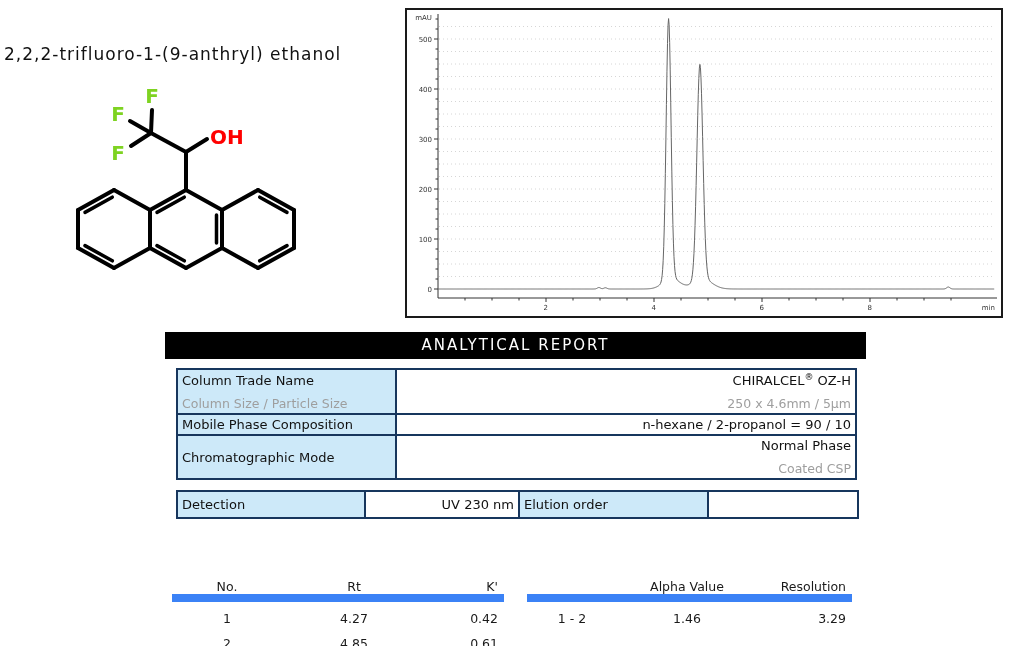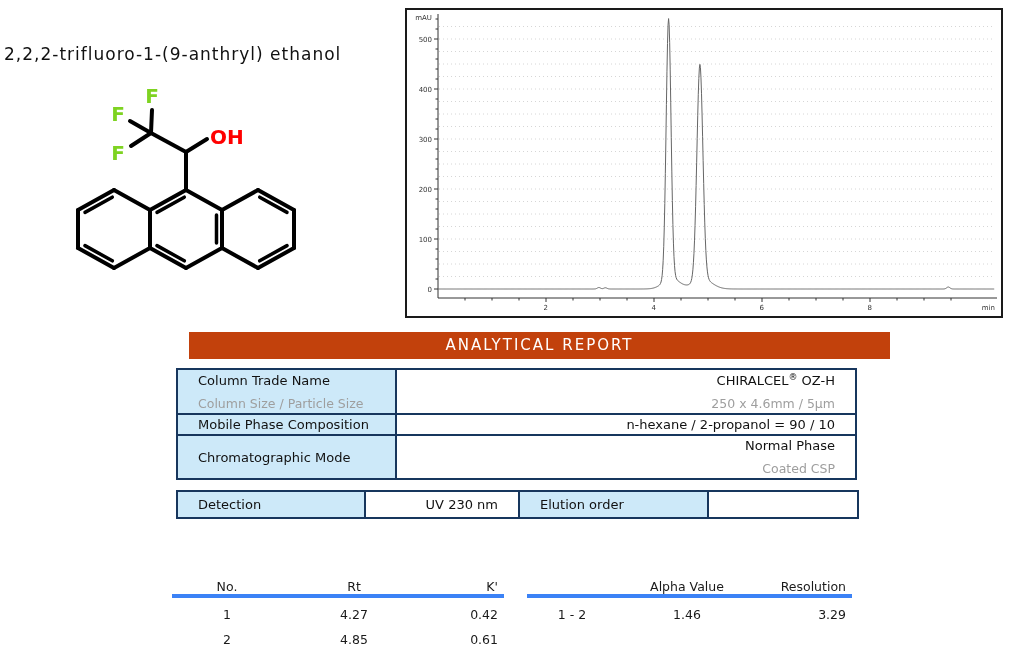--- a/index.html
+++ b/index.html
@@ -20,32 +20,32 @@
                border:2px solid #1a1a1a;box-sizing:border-box;background:#fff;}
   .chrom-panel svg{display:block;}
   .chrom-panel text{font-size:7px;fill:#333;font-family:"DejaVu Sans","Liberation Sans",sans-serif;}
 
   
   .report-band{position:absolute;left:165px;top:332px;width:701px;height:27px;line-height:27px;
                text-align:center;color:#fff;font-size:15px;letter-spacing:2px;}
 
   
   table.grid{border-collapse:collapse;position:absolute;table-layout:fixed;}
-  table.grid td{border:2px solid #17365d;font-size:13px;padding:2px 20px;overflow:hidden;}
+  table.grid td{border:2px solid #17365d;font-size:13px;padding:2px 4px;overflow:hidden;}
   td.lb{background:#cde9f9;text-align:left;}
   td.wv{background:#fff;text-align:right;}
   .sub{color:#9e9e9e;font-size:12.5px;margin-top:8px;}
   #info-table{left:176px;top:368px;width:681px;}
   #cond-table{left:176px;top:490px;width:681px;}
   #cond-table td{height:21px;}
   sup{font-size:9px;}
 
   
   .res{position:absolute;border-collapse:collapse;table-layout:fixed;font-size:12.5px;color:#1a1a1a;}
-  .res th{font-weight:normal;border-bottom:4px solid #3b82f6;padding:0 0 0 0;height:18px;vertical-align:bottom;}
+  .res th{font-weight:normal;border-bottom:8px solid #3b82f6;padding:0 0 0 0;height:18px;vertical-align:bottom;}
   .res td{padding-top:9px;}
   .res .c{text-align:center;}
   .res .r{text-align:right;padding-right:6px;}
   #res-left{left:172px;top:576px;width:332px;}
   #res-right{left:527px;top:576px;width:325px;}
 </style>
 </head>
 <body>
 
 <div id="page">
@@ -175,21 +175,21 @@
         <line x1="436" y1="288" x2="436" y2="290.5" stroke="#333" stroke-width="1"></line>
         <line x1="490" y1="288" x2="490" y2="290.5" stroke="#333" stroke-width="1"></line>
         <line x1="517" y1="288" x2="517" y2="290.5" stroke="#333" stroke-width="1"></line>
         <line x1="544" y1="288" x2="544" y2="290.5" stroke="#333" stroke-width="1"></line>
         <text x="25" y="10" text-anchor="end">mAU</text>
         <text x="588" y="300" text-anchor="end">min</text>
         <polyline points="31.00,279.00 31.54,279.00 32.08,279.00 32.62,279.00 33.16,279.00 33.70,279.00 34.24,279.00 34.78,279.00 35.32,279.00 35.86,279.00 36.40,279.00 36.94,279.00 37.48,279.00 38.02,279.00 38.56,279.00 39.10,279.00 39.64,279.00 40.18,279.00 40.72,279.00 41.26,279.00 41.80,279.00 42.34,279.00 42.88,279.00 43.42,279.00 43.96,279.00 44.50,279.00 45.04,279.00 45.58,279.00 46.12,279.00 46.66,279.00 47.20,279.00 47.74,279.00 48.28,279.00 48.82,279.00 49.36,279.00 49.90,279.00 50.44,279.00 50.98,279.00 51.52,279.00 52.06,279.00 52.60,279.00 53.14,279.00 53.68,279.00 54.22,279.00 54.76,279.00 55.30,279.00 55.84,279.00 56.38,279.00 56.92,279.00 57.46,279.00 58.00,279.00 58.54,279.00 59.08,279.00 59.62,279.00 60.16,279.00 60.70,279.00 61.24,279.00 61.78,279.00 62.32,279.00 62.86,279.00 63.40,279.00 63.94,279.00 64.48,279.00 65.02,279.00 65.56,279.00 66.10,279.00 66.64,279.00 67.18,279.00 67.72,279.00 68.26,279.00 68.80,279.00 69.34,279.00 69.88,279.00 70.42,279.00 70.96,279.00 71.50,279.00 72.04,279.00 72.58,279.00 73.12,279.00 73.66,279.00 74.20,279.00 74.74,279.00 75.28,279.00 75.82,279.00 76.36,279.00 76.90,279.00 77.44,279.00 77.98,279.00 78.52,279.00 79.06,279.00 79.60,279.00 80.14,279.00 80.68,279.00 81.22,279.00 81.76,279.00 82.30,279.00 82.84,279.00 83.38,279.00 83.92,279.00 84.46,279.00 85.00,279.00 85.54,279.00 86.08,279.00 86.62,279.00 87.16,279.00 87.70,279.00 88.24,279.00 88.78,279.00 89.32,279.00 89.86,279.00 90.40,279.00 90.94,279.00 91.48,279.00 92.02,279.00 92.56,279.00 93.10,279.00 93.64,279.00 94.18,279.00 94.72,279.00 95.26,279.00 95.80,279.00 96.34,279.00 96.88,279.00 97.42,279.00 97.96,279.00 98.50,279.00 99.04,279.00 99.58,279.00 100.12,279.00 100.66,279.00 101.20,279.00 101.74,279.00 102.28,279.00 102.82,279.00 103.36,279.00 103.90,279.00 104.44,279.00 104.98,279.00 105.52,279.00 106.06,279.00 106.60,279.00 107.14,279.00 107.68,279.00 108.22,279.00 108.76,279.00 109.30,279.00 109.84,279.00 110.38,279.00 110.92,279.00 111.46,279.00 112.00,279.00 112.54,279.00 113.08,279.00 113.62,279.00 114.16,279.00 114.70,279.00 115.24,279.00 115.78,279.00 116.32,279.00 116.86,279.00 117.40,279.00 117.94,279.00 118.48,279.00 119.02,279.00 119.56,279.00 120.10,279.00 120.64,279.00 121.18,279.00 121.72,279.00 122.26,279.00 122.80,279.00 123.34,279.00 123.88,279.00 124.42,279.00 124.96,279.00 125.50,279.00 126.04,279.00 126.58,279.00 127.12,279.00 127.66,279.00 128.20,279.00 128.74,279.00 129.28,279.00 129.82,279.00 130.36,279.00 130.90,279.00 131.44,279.00 131.98,279.00 132.52,279.00 133.06,279.00 133.60,279.00 134.14,279.00 134.68,279.00 135.22,279.00 135.76,279.00 136.30,279.00 136.84,279.00 137.38,279.00 137.92,279.00 138.46,279.00 139.00,279.00 139.54,279.00 140.08,279.00 140.62,279.00 141.16,279.00 141.70,279.00 142.24,279.00 142.78,279.00 143.32,279.00 143.86,279.00 144.40,279.00 144.94,279.00 145.48,279.00 146.02,279.00 146.56,279.00 147.10,279.00 147.64,279.00 148.18,279.00 148.72,279.00 149.26,279.00 149.80,279.00 150.34,279.00 150.88,279.00 151.42,279.00 151.96,279.00 152.50,279.00 153.04,279.00 153.58,279.00 154.12,279.00 154.66,279.00 155.20,279.00 155.74,279.00 156.28,279.00 156.82,279.00 157.36,279.00 157.90,279.00 158.44,279.00 158.98,279.00 159.52,279.00 160.06,279.00 160.60,279.00 161.14,279.00 161.68,279.00 162.22,279.00 162.76,279.00 163.30,279.00 163.84,279.00 164.38,279.00 164.92,279.00 165.46,279.00 166.00,279.00 166.54,279.00 167.08,279.00 167.62,279.00 168.16,279.00 168.70,279.00 169.24,279.00 169.78,279.00 170.32,279.00 170.86,279.00 171.40,279.00 171.94,279.00 172.48,279.00 173.02,279.00 173.56,279.00 174.10,279.00 174.64,279.00 175.18,279.00 175.72,279.00 176.26,279.00 176.80,279.00 177.34,279.00 177.88,279.00 178.42,279.00 178.96,279.00 179.50,279.00 180.04,279.00 180.58,279.00 181.12,279.00 181.66,279.00 182.20,279.00 182.74,279.00 183.28,279.00 183.82,279.00 184.36,279.00 184.90,279.00 185.44,279.00 185.98,279.00 186.52,278.99 187.06,278.98 187.60,278.96 188.14,278.90 188.68,278.80 189.22,278.63 189.76,278.38 190.30,278.09 190.84,277.80 191.38,277.58 191.92,277.50 192.46,277.58 193.00,277.79 193.54,278.08 194.08,278.35 194.62,278.54 195.16,278.63 195.70,278.59 196.24,278.44 196.78,278.23 197.32,277.99 197.86,277.82 198.40,277.75 198.94,277.82 199.48,278.00 200.02,278.24 200.56,278.49 201.10,278.69 201.64,278.83 202.18,278.92 202.72,278.96 203.26,278.99 203.80,279.00 204.34,279.00 204.88,279.00 205.42,279.00 205.96,279.00 206.50,279.00 207.04,279.00 207.58,279.00 208.12,279.00 208.66,279.00 209.20,279.00 209.74,279.00 210.28,279.00 210.82,279.00 211.36,279.00 211.90,279.00 212.44,279.00 212.98,279.00 213.52,279.00 214.06,279.00 214.60,279.00 215.14,279.00 215.68,279.00 216.22,279.00 216.76,279.00 217.30,279.00 217.84,279.00 218.38,279.00 218.92,279.00 219.46,279.00 220.00,279.00 220.54,279.00 221.08,279.00 221.62,279.00 222.16,279.00 222.70,279.00 223.24,279.00 223.78,279.00 224.32,279.00 224.86,279.00 225.40,279.00 225.94,279.00 226.48,279.00 227.02,279.00 227.56,279.00 228.10,279.00 228.64,279.00 229.18,279.00 229.72,279.00 230.26,279.00 230.80,279.00 231.34,279.00 231.88,279.00 232.42,279.00 232.96,278.99 233.50,278.99 234.04,278.99 234.58,278.99 235.12,278.98 235.66,278.98 236.20,278.97 236.74,278.97 237.28,278.96 237.82,278.95 238.36,278.93 238.90,278.92 239.44,278.90 239.98,278.88 240.52,278.85 241.06,278.82 241.60,278.78 242.14,278.74 242.68,278.69 243.22,278.63 243.76,278.56 244.30,278.47 244.84,278.38 245.38,278.28 245.92,278.16 246.46,278.02 247.00,277.87 247.54,277.70 248.08,277.51 248.62,277.30 249.16,277.07 249.70,276.82 250.24,276.55 250.78,276.24 251.32,275.91 251.86,275.52 252.40,275.04 252.94,274.40 253.48,273.47 254.02,272.01 254.56,269.64 255.10,265.79 255.64,259.67 256.18,250.32 256.72,236.70 257.26,217.90 257.80,193.47 258.34,163.70 258.88,129.94 259.42,94.66 259.96,61.26 260.50,33.58 261.04,15.18 261.58,8.58 262.12,14.71 262.66,32.65 263.20,59.89 263.74,92.85 264.28,127.72 264.82,161.10 265.36,190.51 265.90,214.62 266.44,233.13 266.98,246.51 267.52,255.65 268.06,261.60 268.60,265.32 269.14,267.60 269.68,269.00 270.22,269.91 270.76,270.55 271.30,271.06 271.84,271.50 272.38,271.91 272.92,272.29 273.46,272.67 274.00,273.02 274.54,273.35 275.08,273.66 275.62,273.94 276.16,274.19 276.70,274.40 277.24,274.59 277.78,274.74 278.32,274.85 278.86,274.92 279.40,274.96 279.94,274.95 280.48,274.90 281.02,274.79 281.56,274.62 282.10,274.34 282.64,273.91 283.18,273.26 283.72,272.24 284.26,270.69 284.80,268.33 285.34,264.85 285.88,259.82 286.42,252.78 286.96,243.26 287.50,230.87 288.04,215.36 288.58,196.76 289.12,175.45 289.66,152.23 290.20,128.30 290.74,105.22 291.28,84.72 291.82,68.53 292.36,58.10 292.90,54.40 293.44,57.78 293.98,67.90 294.52,83.78 295.06,103.97 295.60,126.77 296.14,150.43 296.68,173.41 297.22,194.50 297.76,212.91 298.30,228.25 298.84,240.51 299.38,249.92 299.92,256.89 300.46,261.88 301.00,265.37 301.54,267.76 302.08,269.39 302.62,270.52 303.16,271.32 303.70,271.94 304.24,272.43 304.78,272.86 305.32,273.26 305.86,273.63 306.40,273.99 306.94,274.33 307.48,274.67 308.02,275.00 308.56,275.31 309.10,275.61 309.64,275.89 310.18,276.17 310.72,276.42 311.26,276.67 311.80,276.89 312.34,277.10 312.88,277.30 313.42,277.48 313.96,277.65 314.50,277.80 315.04,277.94 315.58,278.06 316.12,278.18 316.66,278.28 317.20,278.37 317.74,278.45 318.28,278.53 318.82,278.59 319.36,278.65 319.90,278.70 320.44,278.74 320.98,278.78 321.52,278.81 322.06,278.84 322.60,278.87 323.14,278.89 323.68,278.91 324.22,278.92 324.76,278.94 325.30,278.95 325.84,278.96 326.38,278.96 326.92,278.97 327.46,278.98 328.00,278.98 328.54,278.98 329.08,278.99 329.62,278.99 330.16,278.99 330.70,278.99 331.24,278.99 331.78,279.00 332.32,279.00 332.86,279.00 333.40,279.00 333.94,279.00 334.48,279.00 335.02,279.00 335.56,279.00 336.10,279.00 336.64,279.00 337.18,279.00 337.72,279.00 338.26,279.00 338.80,279.00 339.34,279.00 339.88,279.00 340.42,279.00 340.96,279.00 341.50,279.00 342.04,279.00 342.58,279.00 343.12,279.00 343.66,279.00 344.20,279.00 344.74,279.00 345.28,279.00 345.82,279.00 346.36,279.00 346.90,279.00 347.44,279.00 347.98,279.00 348.52,279.00 349.06,279.00 349.60,279.00 350.14,279.00 350.68,279.00 351.22,279.00 351.76,279.00 352.30,279.00 352.84,279.00 353.38,279.00 353.92,279.00 354.46,279.00 355.00,279.00 355.54,279.00 356.08,279.00 356.62,279.00 357.16,279.00 357.70,279.00 358.24,279.00 358.78,279.00 359.32,279.00 359.86,279.00 360.40,279.00 360.94,279.00 361.48,279.00 362.02,279.00 362.56,279.00 363.10,279.00 363.64,279.00 364.18,279.00 364.72,279.00 365.26,279.00 365.80,279.00 366.34,279.00 366.88,279.00 367.42,279.00 367.96,279.00 368.50,279.00 369.04,279.00 369.58,279.00 370.12,279.00 370.66,279.00 371.20,279.00 371.74,279.00 372.28,279.00 372.82,279.00 373.36,279.00 373.90,279.00 374.44,279.00 374.98,279.00 375.52,279.00 376.06,279.00 376.60,279.00 377.14,279.00 377.68,279.00 378.22,279.00 378.76,279.00 379.30,279.00 379.84,279.00 380.38,279.00 380.92,279.00 381.46,279.00 382.00,279.00 382.54,279.00 383.08,279.00 383.62,279.00 384.16,279.00 384.70,279.00 385.24,279.00 385.78,279.00 386.32,279.00 386.86,279.00 387.40,279.00 387.94,279.00 388.48,279.00 389.02,279.00 389.56,279.00 390.10,279.00 390.64,279.00 391.18,279.00 391.72,279.00 392.26,279.00 392.80,279.00 393.34,279.00 393.88,279.00 394.42,279.00 394.96,279.00 395.50,279.00 396.04,279.00 396.58,279.00 397.12,279.00 397.66,279.00 398.20,279.00 398.74,279.00 399.28,279.00 399.82,279.00 400.36,279.00 400.90,279.00 401.44,279.00 401.98,279.00 402.52,279.00 403.06,279.00 403.60,279.00 404.14,279.00 404.68,279.00 405.22,279.00 405.76,279.00 406.30,279.00 406.84,279.00 407.38,279.00 407.92,279.00 408.46,279.00 409.00,279.00 409.54,279.00 410.08,279.00 410.62,279.00 411.16,279.00 411.70,279.00 412.24,279.00 412.78,279.00 413.32,279.00 413.86,279.00 414.40,279.00 414.94,279.00 415.48,279.00 416.02,279.00 416.56,279.00 417.10,279.00 417.64,279.00 418.18,279.00 418.72,279.00 419.26,279.00 419.80,279.00 420.34,279.00 420.88,279.00 421.42,279.00 421.96,279.00 422.50,279.00 423.04,279.00 423.58,279.00 424.12,279.00 424.66,279.00 425.20,279.00 425.74,279.00 426.28,279.00 426.82,279.00 427.36,279.00 427.90,279.00 428.44,279.00 428.98,279.00 429.52,279.00 430.06,279.00 430.60,279.00 431.14,279.00 431.68,279.00 432.22,279.00 432.76,279.00 433.30,279.00 433.84,279.00 434.38,279.00 434.92,279.00 435.46,279.00 436.00,279.00 436.54,279.00 437.08,279.00 437.62,279.00 438.16,279.00 438.70,279.00 439.24,279.00 439.78,279.00 440.32,279.00 440.86,279.00 441.40,279.00 441.94,279.00 442.48,279.00 443.02,279.00 443.56,279.00 444.10,279.00 444.64,279.00 445.18,279.00 445.72,279.00 446.26,279.00 446.80,279.00 447.34,279.00 447.88,279.00 448.42,279.00 448.96,279.00 449.50,279.00 450.04,279.00 450.58,279.00 451.12,279.00 451.66,279.00 452.20,279.00 452.74,279.00 453.28,279.00 453.82,279.00 454.36,279.00 454.90,279.00 455.44,279.00 455.98,279.00 456.52,279.00 457.06,279.00 457.60,279.00 458.14,279.00 458.68,279.00 459.22,279.00 459.76,279.00 460.30,279.00 460.84,279.00 461.38,279.00 461.92,279.00 462.46,279.00 463.00,279.00 463.54,279.00 464.08,279.00 464.62,279.00 465.16,279.00 465.70,279.00 466.24,279.00 466.78,279.00 467.32,279.00 467.86,279.00 468.40,279.00 468.94,279.00 469.48,279.00 470.02,279.00 470.56,279.00 471.10,279.00 471.64,279.00 472.18,279.00 472.72,279.00 473.26,279.00 473.80,279.00 474.34,279.00 474.88,279.00 475.42,279.00 475.96,279.00 476.50,279.00 477.04,279.00 477.58,279.00 478.12,279.00 478.66,279.00 479.20,279.00 479.74,279.00 480.28,279.00 480.82,279.00 481.36,279.00 481.90,279.00 482.44,279.00 482.98,279.00 483.52,279.00 484.06,279.00 484.60,279.00 485.14,279.00 485.68,279.00 486.22,279.00 486.76,279.00 487.30,279.00 487.84,279.00 488.38,279.00 488.92,279.00 489.46,279.00 490.00,279.00 490.54,279.00 491.08,279.00 491.62,279.00 492.16,279.00 492.70,279.00 493.24,279.00 493.78,279.00 494.32,279.00 494.86,279.00 495.40,279.00 495.94,279.00 496.48,279.00 497.02,279.00 497.56,279.00 498.10,279.00 498.64,279.00 499.18,279.00 499.72,279.00 500.26,279.00 500.80,279.00 501.34,279.00 501.88,279.00 502.42,279.00 502.96,279.00 503.50,279.00 504.04,279.00 504.58,279.00 505.12,279.00 505.66,279.00 506.20,279.00 506.74,279.00 507.28,279.00 507.82,279.00 508.36,279.00 508.90,279.00 509.44,279.00 509.98,279.00 510.52,279.00 511.06,279.00 511.60,279.00 512.14,279.00 512.68,279.00 513.22,279.00 513.76,279.00 514.30,279.00 514.84,279.00 515.38,279.00 515.92,279.00 516.46,279.00 517.00,279.00 517.54,279.00 518.08,279.00 518.62,279.00 519.16,279.00 519.70,279.00 520.24,279.00 520.78,279.00 521.32,279.00 521.86,279.00 522.40,279.00 522.94,279.00 523.48,279.00 524.02,279.00 524.56,279.00 525.10,279.00 525.64,279.00 526.18,279.00 526.72,279.00 527.26,279.00 527.80,279.00 528.34,279.00 528.88,279.00 529.42,279.00 529.96,279.00 530.50,279.00 531.04,279.00 531.58,279.00 532.12,279.00 532.66,279.00 533.20,279.00 533.74,279.00 534.28,279.00 534.82,279.00 535.36,279.00 535.90,278.99 536.44,278.98 536.98,278.94 537.52,278.87 538.06,278.73 538.60,278.50 539.14,278.18 539.68,277.79 540.22,277.40 540.76,277.11 541.30,277.00 541.84,277.11 542.38,277.40 542.92,277.79 543.46,278.18 544.00,278.50 544.54,278.73 545.08,278.87 545.62,278.94 546.16,278.98 546.70,278.99 547.24,279.00 547.78,279.00 548.32,279.00 548.86,279.00 549.40,279.00 549.94,279.00 550.48,279.00 551.02,279.00 551.56,279.00 552.10,279.00 552.64,279.00 553.18,279.00 553.72,279.00 554.26,279.00 554.80,279.00 555.34,279.00 555.88,279.00 556.42,279.00 556.96,279.00 557.50,279.00 558.04,279.00 558.58,279.00 559.12,279.00 559.66,279.00 560.20,279.00 560.74,279.00 561.28,279.00 561.82,279.00 562.36,279.00 562.90,279.00 563.44,279.00 563.98,279.00 564.52,279.00 565.06,279.00 565.60,279.00 566.14,279.00 566.68,279.00 567.22,279.00 567.76,279.00 568.30,279.00 568.84,279.00 569.38,279.00 569.92,279.00 570.46,279.00 571.00,279.00 571.54,279.00 572.08,279.00 572.62,279.00 573.16,279.00 573.70,279.00 574.24,279.00 574.78,279.00 575.32,279.00 575.86,279.00 576.40,279.00 576.94,279.00 577.48,279.00 578.02,279.00 578.56,279.00 579.10,279.00 579.64,279.00 580.18,279.00 580.72,279.00 581.26,279.00 581.80,279.00 582.34,279.00 582.88,279.00 583.42,279.00 583.96,279.00 584.50,279.00 585.04,279.00 585.58,279.00 586.12,279.00 586.66,279.00 587.20,279.00" fill="none" stroke="#666666" stroke-width="1"></polyline>
       </svg>
   </div>
 
-  <div class="report-band" style="background: #c2410c; margin-left: 24px;">ANALYTICAL REPORT</div>
+  <div class="report-band" style="background: #000000;">ANALYTICAL REPORT</div>
 
   <table class="grid" id="info-table">
     <colgroup>
         <col style="width:219px">
         <col>
       </colgroup>
     <tbody>
         <tr style="height:44px">
       <td class="lb">
         <div>Column Trade Name</div>

